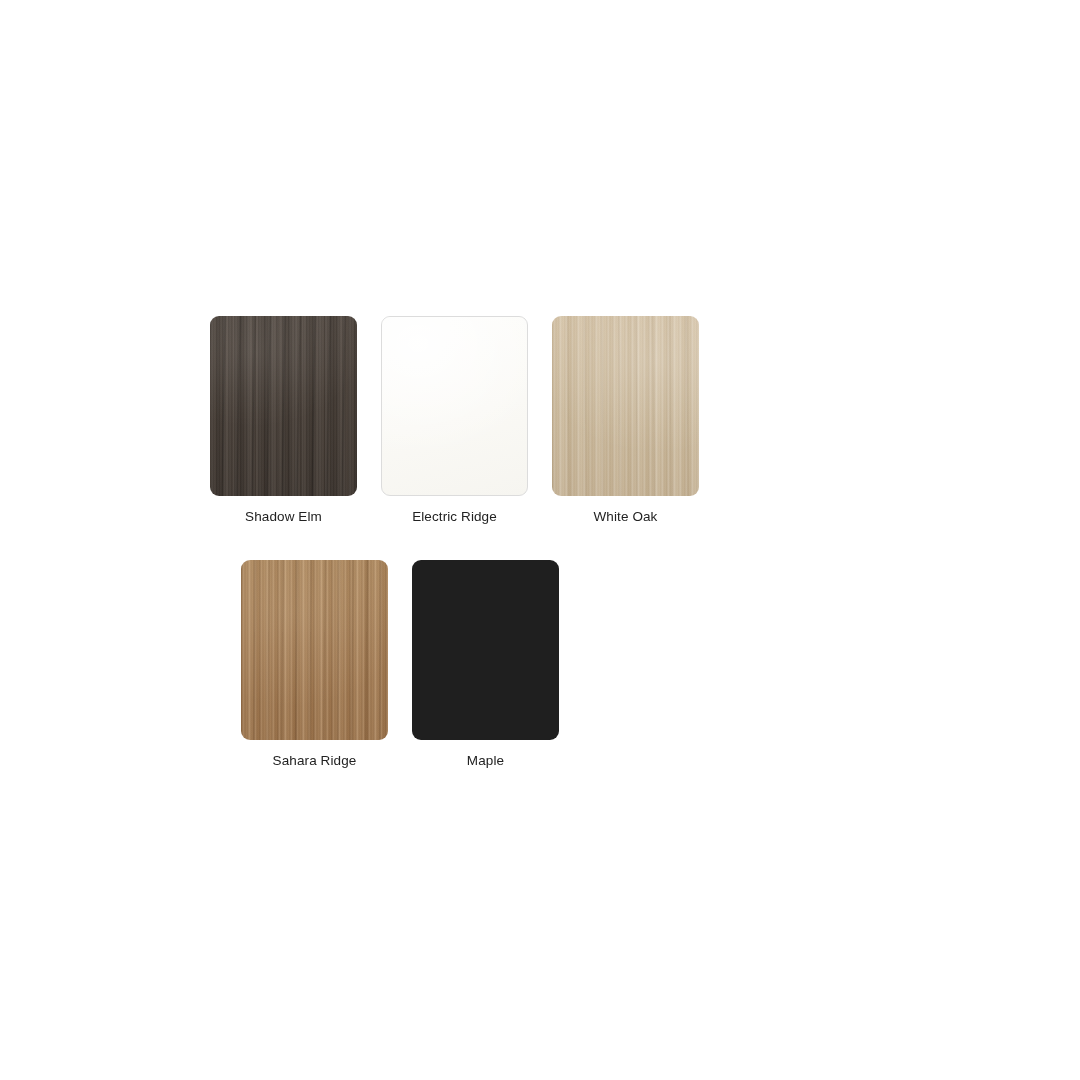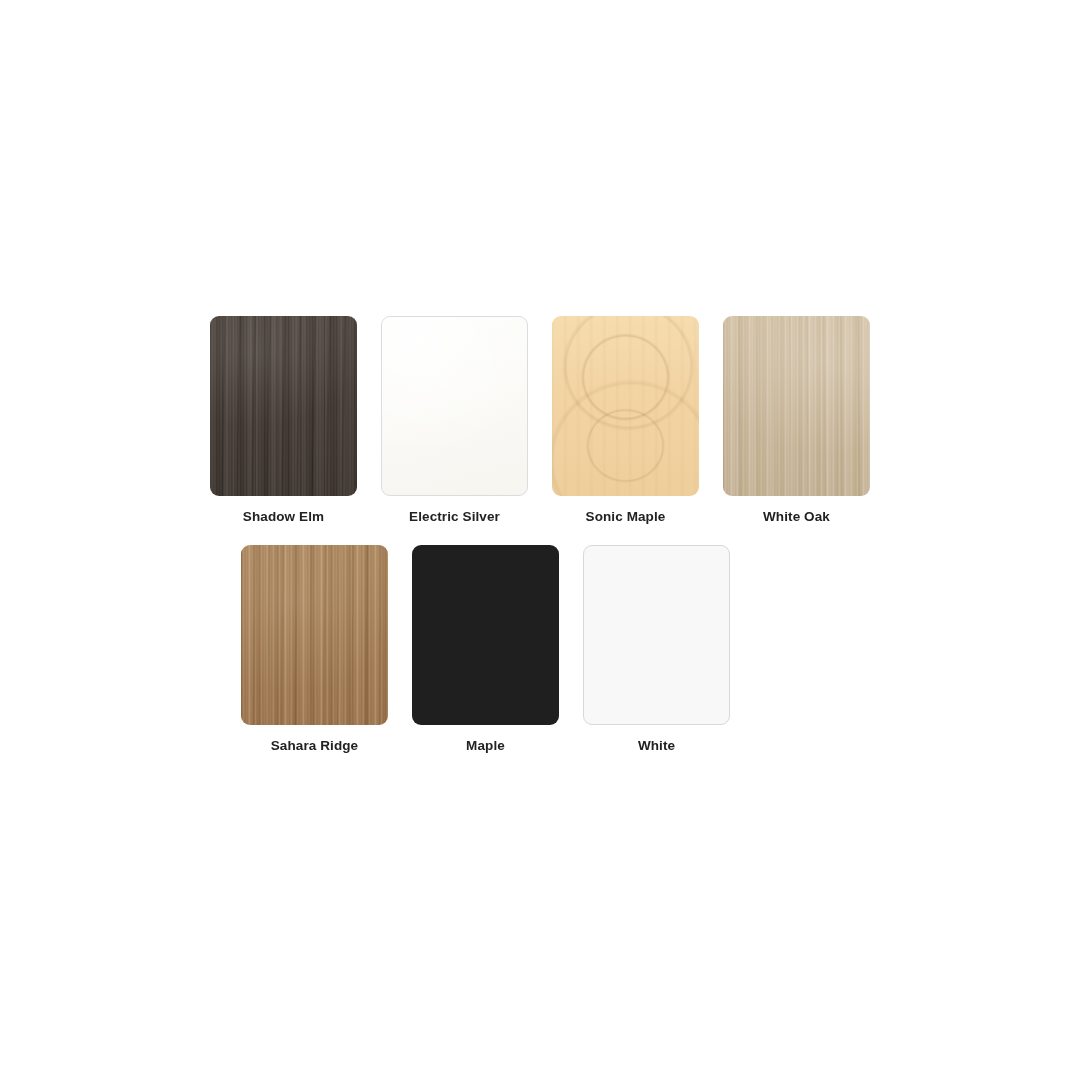--- a/index.html
+++ b/index.html
@@ -12,29 +12,28 @@
     background: #ffffff;
     font-family: "Liberation Sans", sans-serif;
     overflow: hidden;
   }
 
   #swatch-board {
     position: absolute;
     left: 210px;
     top: 316px;
     width: 660px;
-    font-weight: bold;
   }
 
   .swatch-row {
     display: flex;
     gap: 24px;
   }
   .swatch-row + .swatch-row {
-    margin-top: 19px;
+    margin-top: 34px;
     padding-left: 31px;
   }
 
   .swatch-cell {
     width: 147px;
     display: flex;
     flex-direction: column;
     align-items: center;
   }
 
@@ -178,29 +177,23 @@
       <div class="swatch-tile tile-shadow-elm">
         <div class="grain"></div>
       </div>
       <div class="swatch-label">Shadow Elm</div>
     </div>
 
     <div class="swatch-cell">
       <div class="swatch-tile tile-electric-white">
         <div class="grain"></div>
       </div>
-      <div class="swatch-label">Electric Silver</div>
-    </div>
-
-    <div class="swatch-cell">
-      <div class="swatch-tile tile-sonic-maple">
-        <div class="grain"></div>
-      </div>
-      <div class="swatch-label">Sonic Maple</div>
-    </div>
+      <div class="swatch-label">Electric Ridge</div>
+    </div>
+
 
     <div class="swatch-cell">
       <div class="swatch-tile tile-white-oak">
         <div class="grain"></div>
       </div>
       <div class="swatch-label">White Oak</div>
     </div>
 
   </div>
 
@@ -214,22 +207,16 @@
     </div>
 
     <div class="swatch-cell">
       <div class="swatch-tile tile-black">
         <div class="grain"></div>
       </div>
       <div class="swatch-label">Maple</div>
     </div>
 
 
-    <div class="swatch-cell">
-      <div class="swatch-tile tile-white">
-        <div class="grain"></div>
-      </div>
-      <div class="swatch-label">White</div>
-    </div>
 
   </div>
 
 </div>
 
 </body></html>

